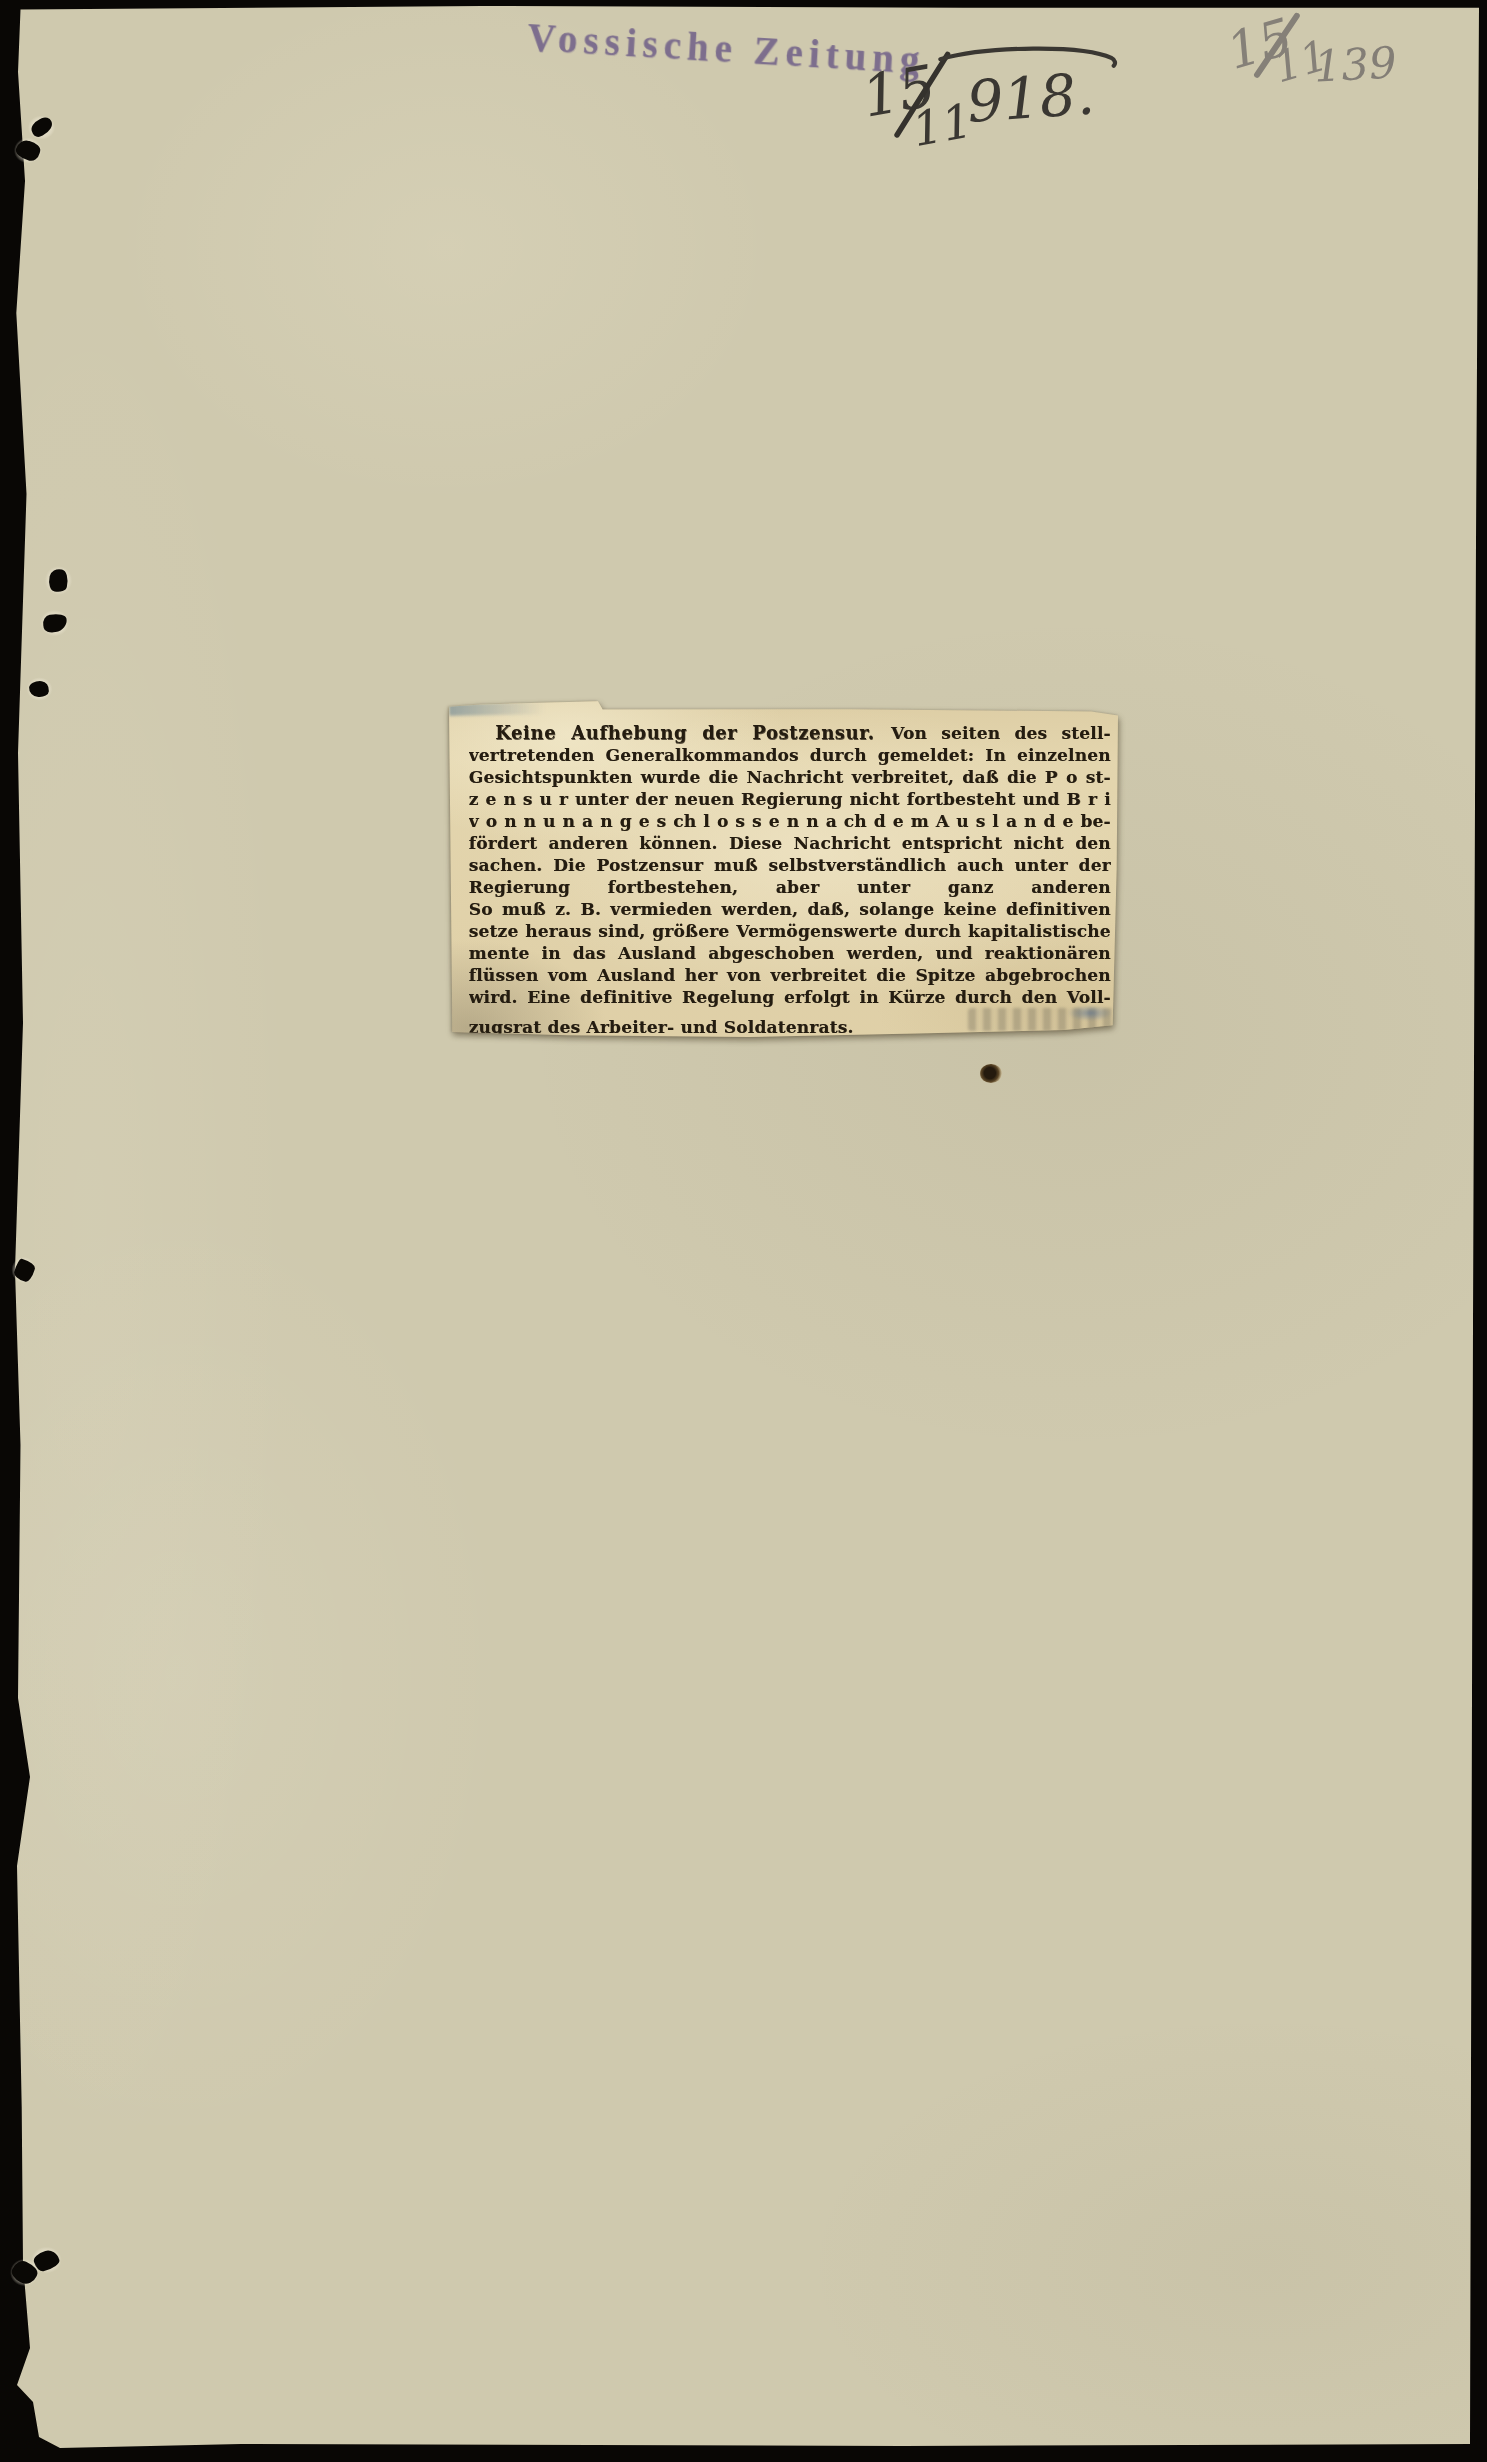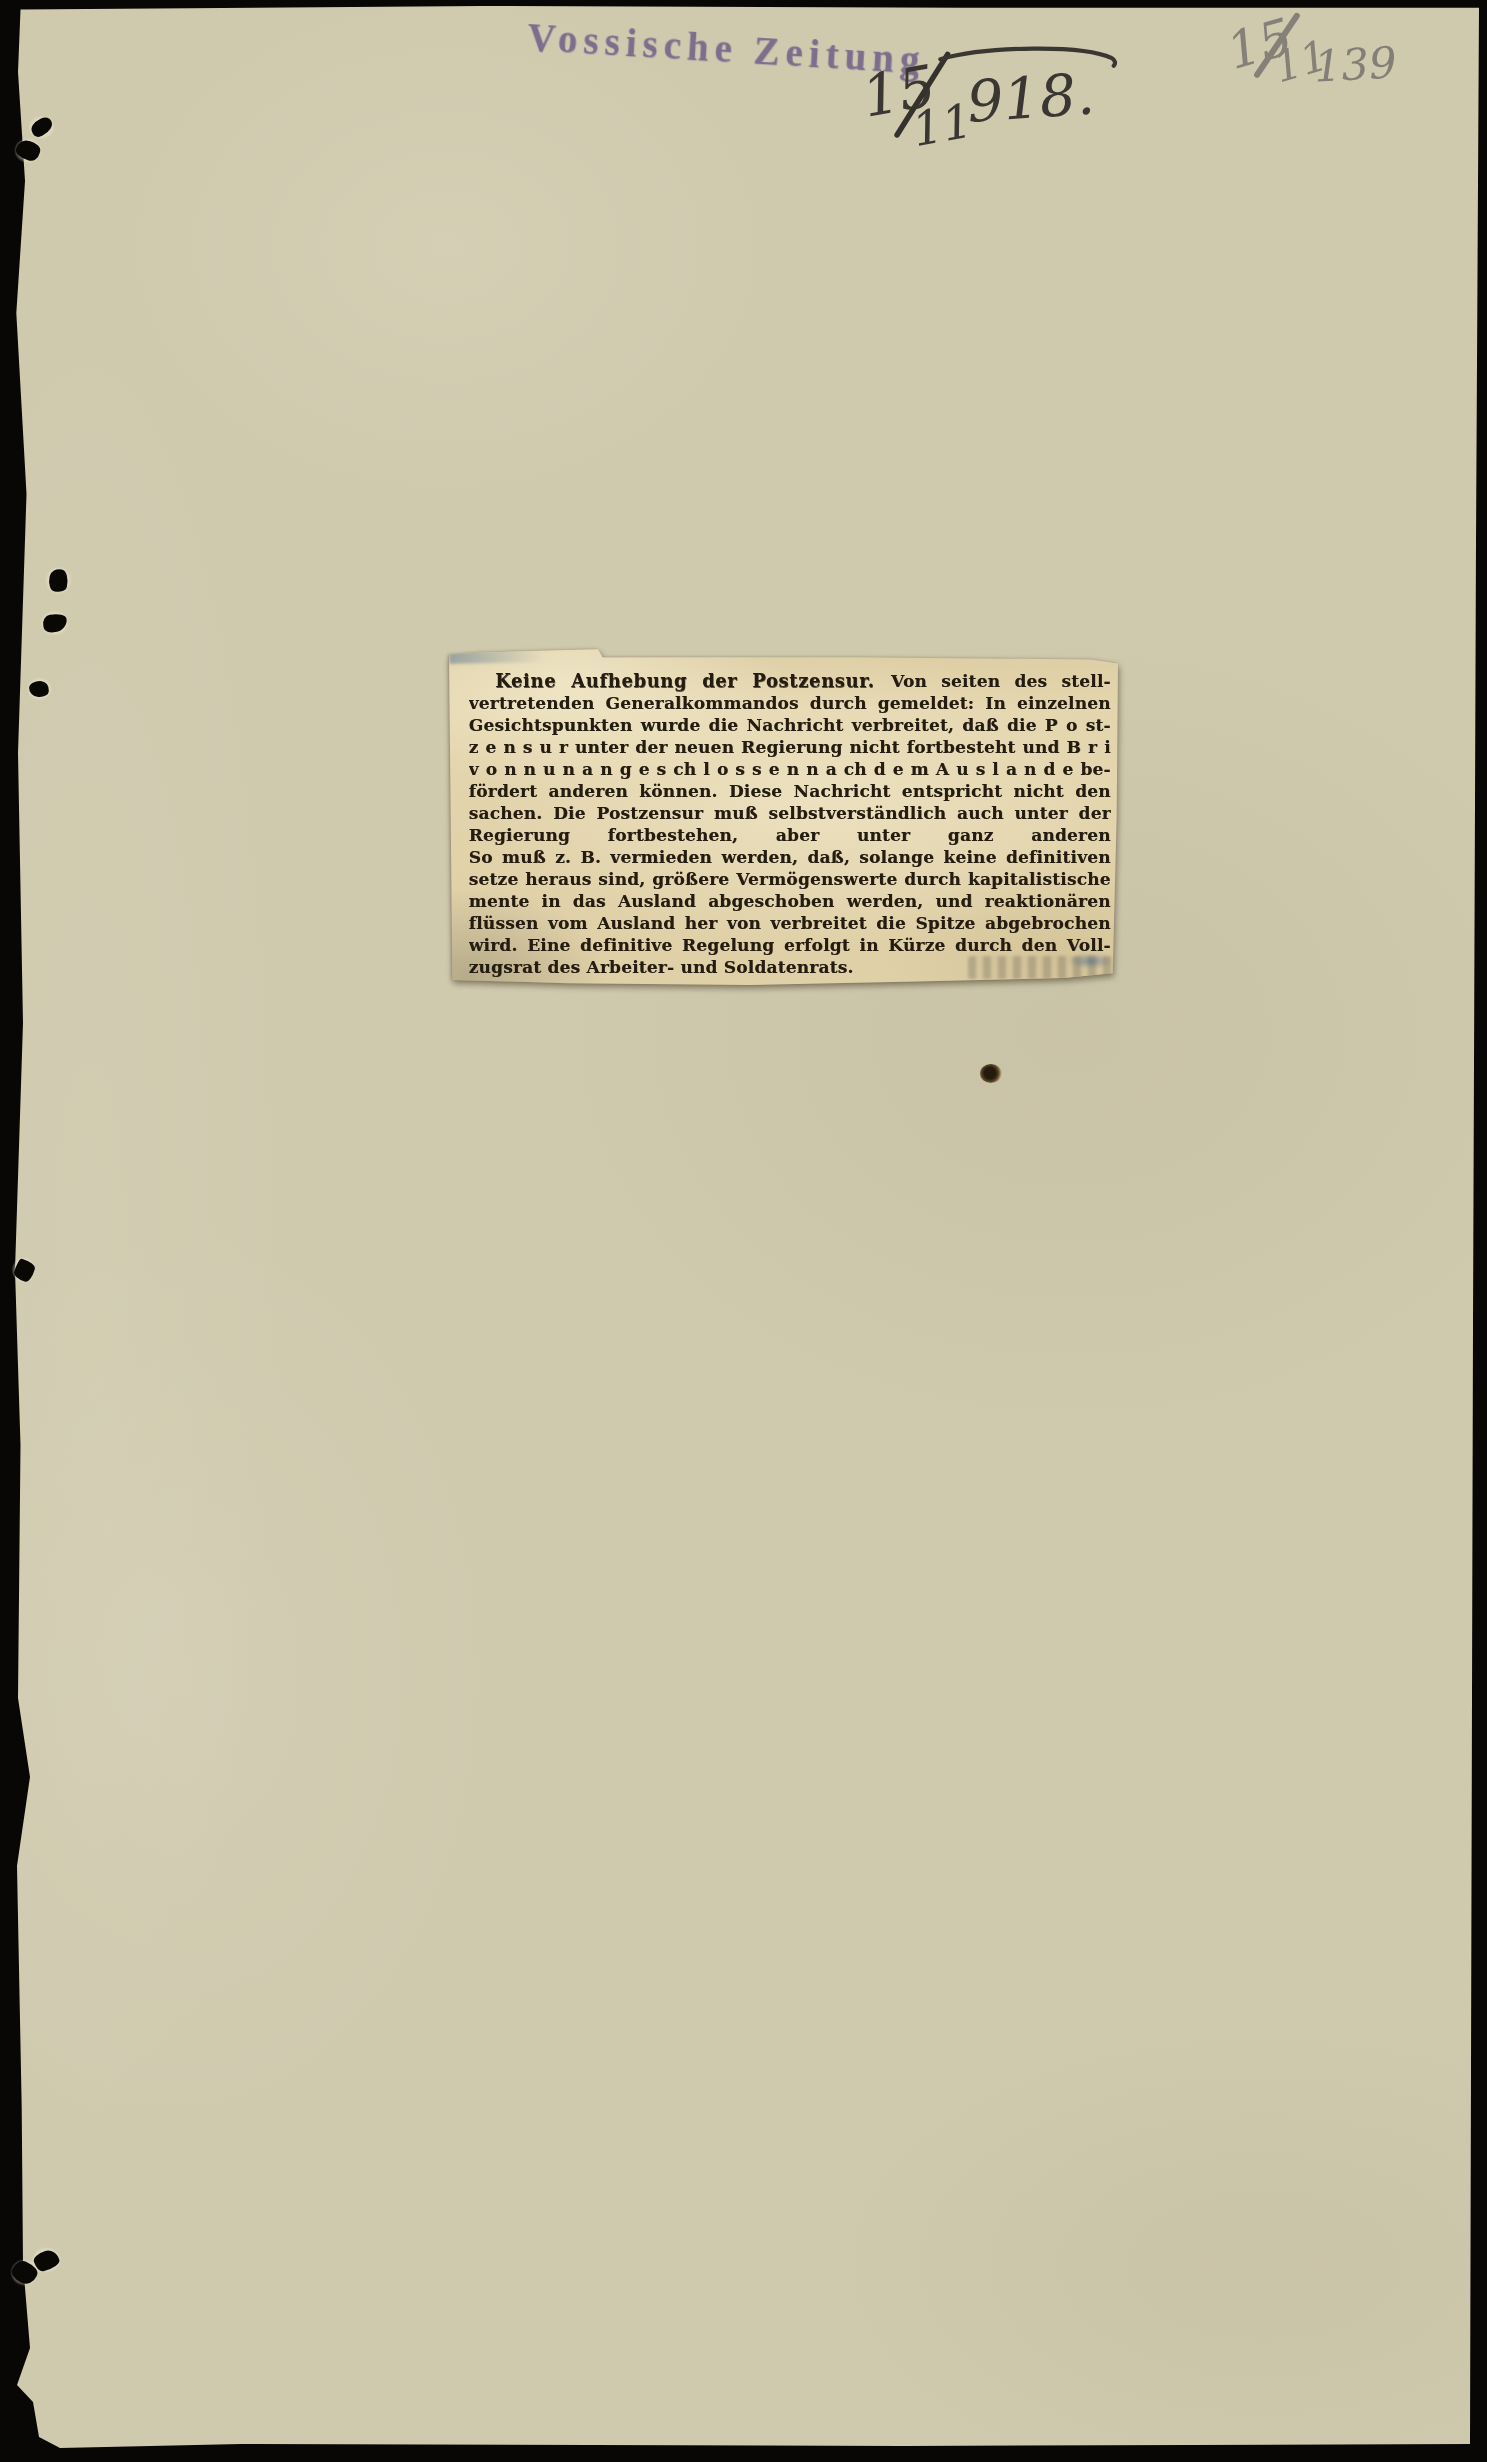--- a/index.html
+++ b/index.html
@@ -50,21 +50,21 @@
   }
   .hole > span{display:block;background:#0a0805;}
   
   #stain-dot{
     position:absolute;left:980px;top:1064px;width:21.7px;height:19px;
     background:radial-gradient(circle at 45% 48%, #241a0e 0 36%, #5a4526 56%, rgba(160,130,80,0.45) 72%, transparent 78%);
     border-radius:50%;
   }
   
   #clip-wrap{
-    position:absolute;left:447px;top:648px;width:671px;height:338px;
+    position:absolute;left:447px;top:700px;width:671px;height:338px;
     filter:drop-shadow(1.8px 3px 3px rgba(55,45,22,0.45)) drop-shadow(-0.6px 0.6px 1.2px rgba(55,45,22,0.25));
   }
   #clipping{
     position:absolute;left:0;top:0;width:100%;height:100%;
     background-color:#e3d5ae;
     background-image:
       radial-gradient(ellipse 313px 157px at 18% 10%, rgba(250,244,218,0.55), transparent 70%),
       radial-gradient(ellipse 458px 205px at 55% 45%, rgba(252,246,224,0.38), transparent 72%),
       radial-gradient(ellipse 199px 126px at 3% 97%, rgba(118,110,88,0.38), transparent 70%),
       radial-gradient(ellipse 259px 138px at 91% 90%, rgba(188,168,118,0.28), transparent 70%),
@@ -74,21 +74,21 @@
       99.8% 50%, 99.2% 96.2%, 92% 97.6%, 70% 98.7%, 45% 99.7%, 18% 99.2%, 0.8% 98.2%
     );
   }
   #clip-text{
     position:absolute;left:21.7px;top:21.7px;right:7.2px;
     font-size:17px;line-height:22px;font-weight:700;
     color:#241c10;letter-spacing:0.2px;
     text-shadow:0.3px 0.3px 0.5px rgba(36,28,16,0.55);
   }
   .ln{text-align:justify;text-align-last:justify;height:22px;overflow:hidden;}
-  .ln.last{text-align-last:left;}
+  .ln.last{text-align-last:left;margin-top:8px;}
   .ln.first{text-indent:26.5px;}
   #headline{font-size:18px;letter-spacing:0.6px;padding-right:2.4px;
     text-shadow:0.5px 0.5px 0.6px rgba(30,22,12,0.7);}
   
   .smudge-blue-tl{
     position:absolute;left:2.4px;top:3px;width:96px;height:12px;
     background:linear-gradient(90deg, rgba(60,100,135,0.45), rgba(70,105,140,0.15) 70%, transparent);
     filter:blur(1.8px);transform:rotate(-1deg);
   }
   .ghost-print{

